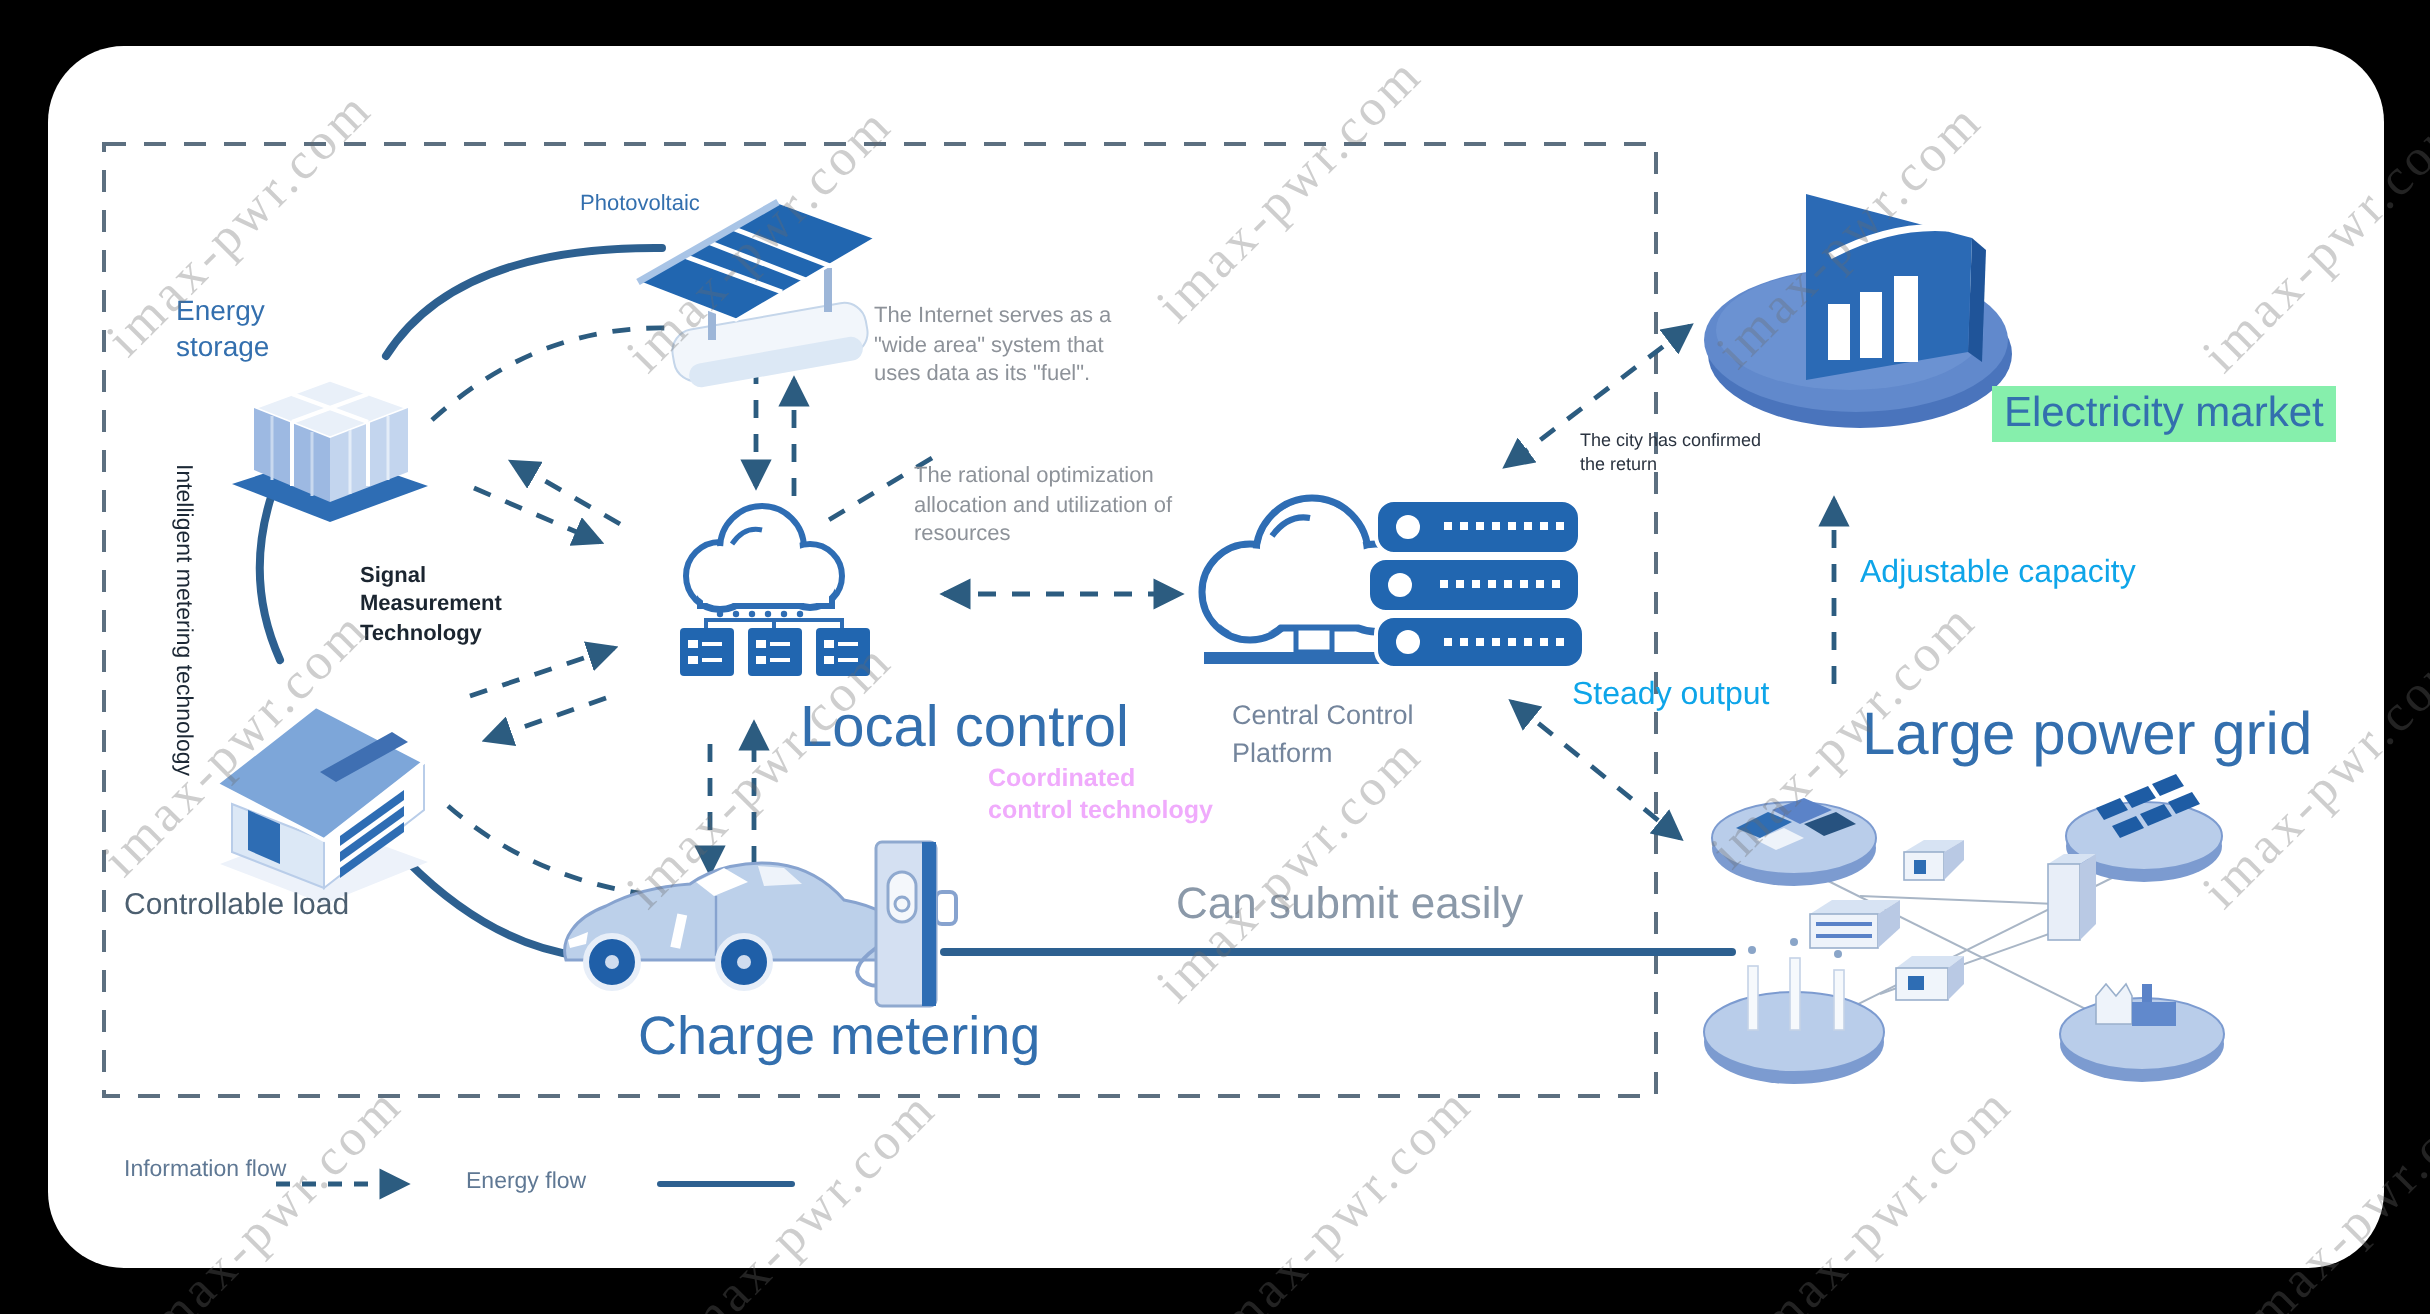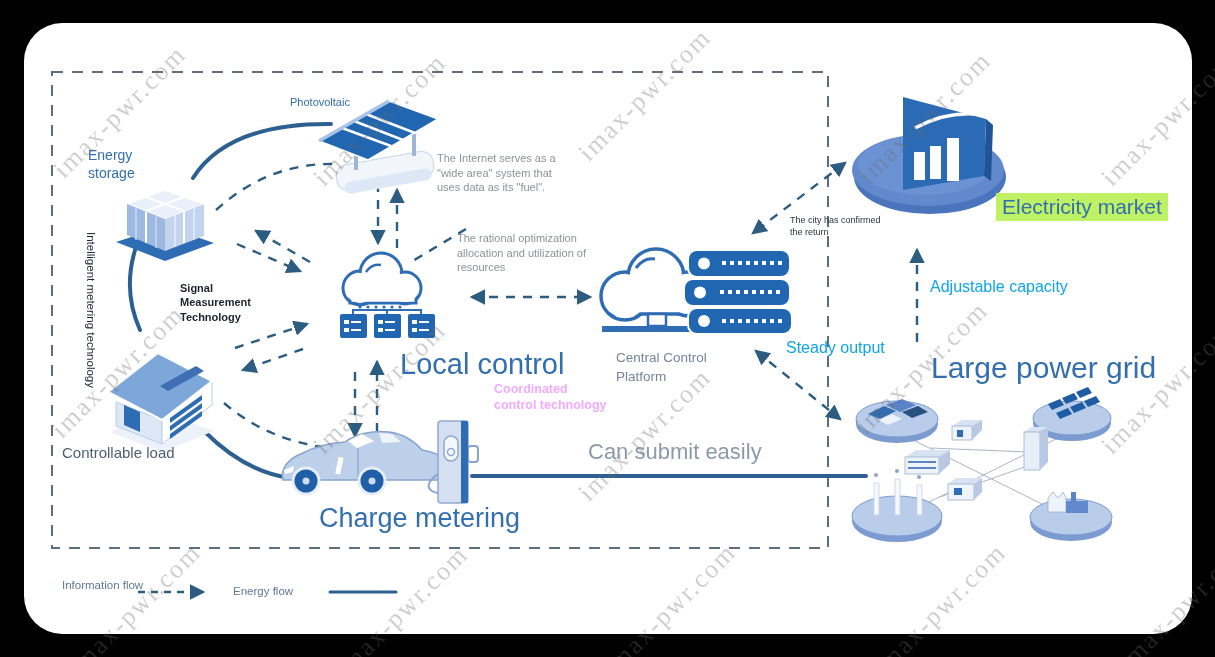--- a/index.html
+++ b/index.html
@@ -306,21 +306,21 @@
   <div class="label darknote" style="left:180px;top:281px;width:100px;">Signal Measurement Technology</div>
   <div class="label graynote" style="left:437px;top:151px;width:130px;">The Internet serves as a "wide area" system that uses data as its "fuel".</div>
   <div class="label graynote" style="left:457px;top:231px;width:136px;">The rational optimization allocation and utilization of resources</div>
   <div class="label blue" style="left:400px;top:346px;font-size:29px;">Local control</div>
   <div class="label" style="left:494px;top:382px;width:118px;font-size:12.5px;font-weight:bold;color:#f0abfc;">Coordinated control technology</div>
   <div class="label" style="left:616px;top:349px;width:105px;font-size:13.5px;color:#74859c;line-height:1.4;">Central Control Platform</div>
   <div class="label" style="left:790px;top:215px;width:100px;font-size:9px;color:#2a3340;line-height:1.3;">The city has confirmed the return</div>
   <div class="label steel" style="left:786px;top:338px;font-size:16px;">Steady output</div>
   <div class="label" style="left:588px;top:438px;font-size:22px;color:#8b99a9;">Can submit easily</div>
   <div class="label blue" style="left:319px;top:502px;font-size:27px;">Charge metering</div>
-  <div class="label blue" style="left:996px;top:193px;font-size:21px;background:#bef264;padding:1px 6px;">Electricity market</div>
+  <div class="label blue" style="left:996px;top:193px;font-size:21px;background:#86efac;padding:1px 6px;">Electricity market</div>
   <div class="label steel" style="left:930px;top:277px;font-size:16px;">Adjustable capacity</div>
   <div class="label blue" style="left:931px;top:349px;font-size:30px;">Large power grid</div>
   <div class="label" style="left:62px;top:444px;font-size:15px;color:#4c5f70;">Controllable load</div>
 
   <div class="label" style="left:62px;top:578px;width:84px;font-size:11.5px;color:#5f7894;">Information flow</div>
   <div class="label" style="left:233px;top:584px;font-size:11.5px;color:#5f7894;">Energy flow</div>
 
   <span class="wm" style="left:120px;top:112px;">imax-pwr.com</span>
   <span class="wm" style="left:380px;top:120px;">imax-pwr.com</span>
   <span class="wm" style="left:645px;top:95px;">imax-pwr.com</span>

